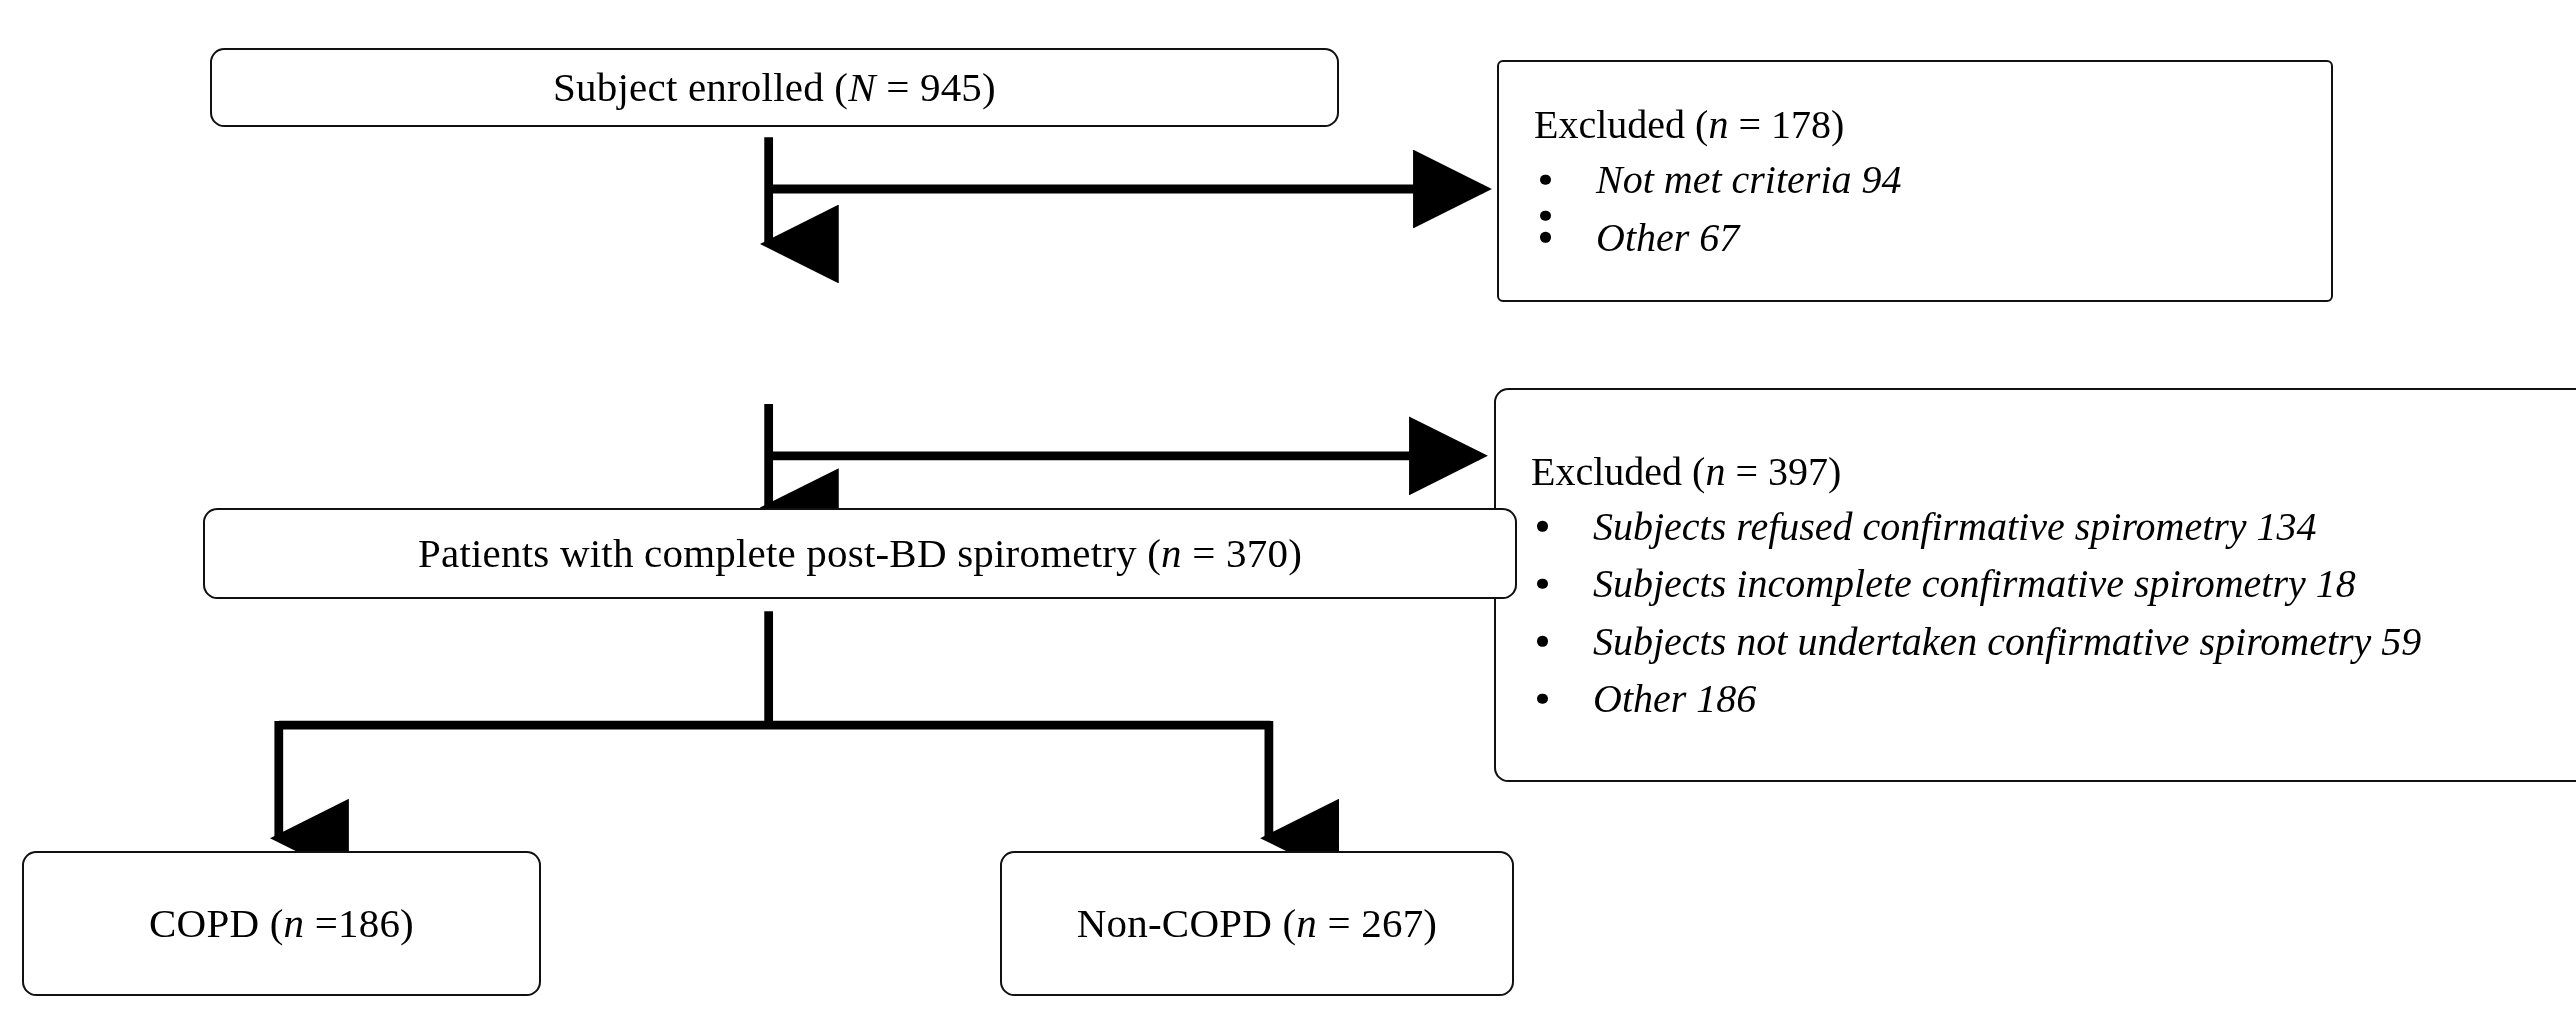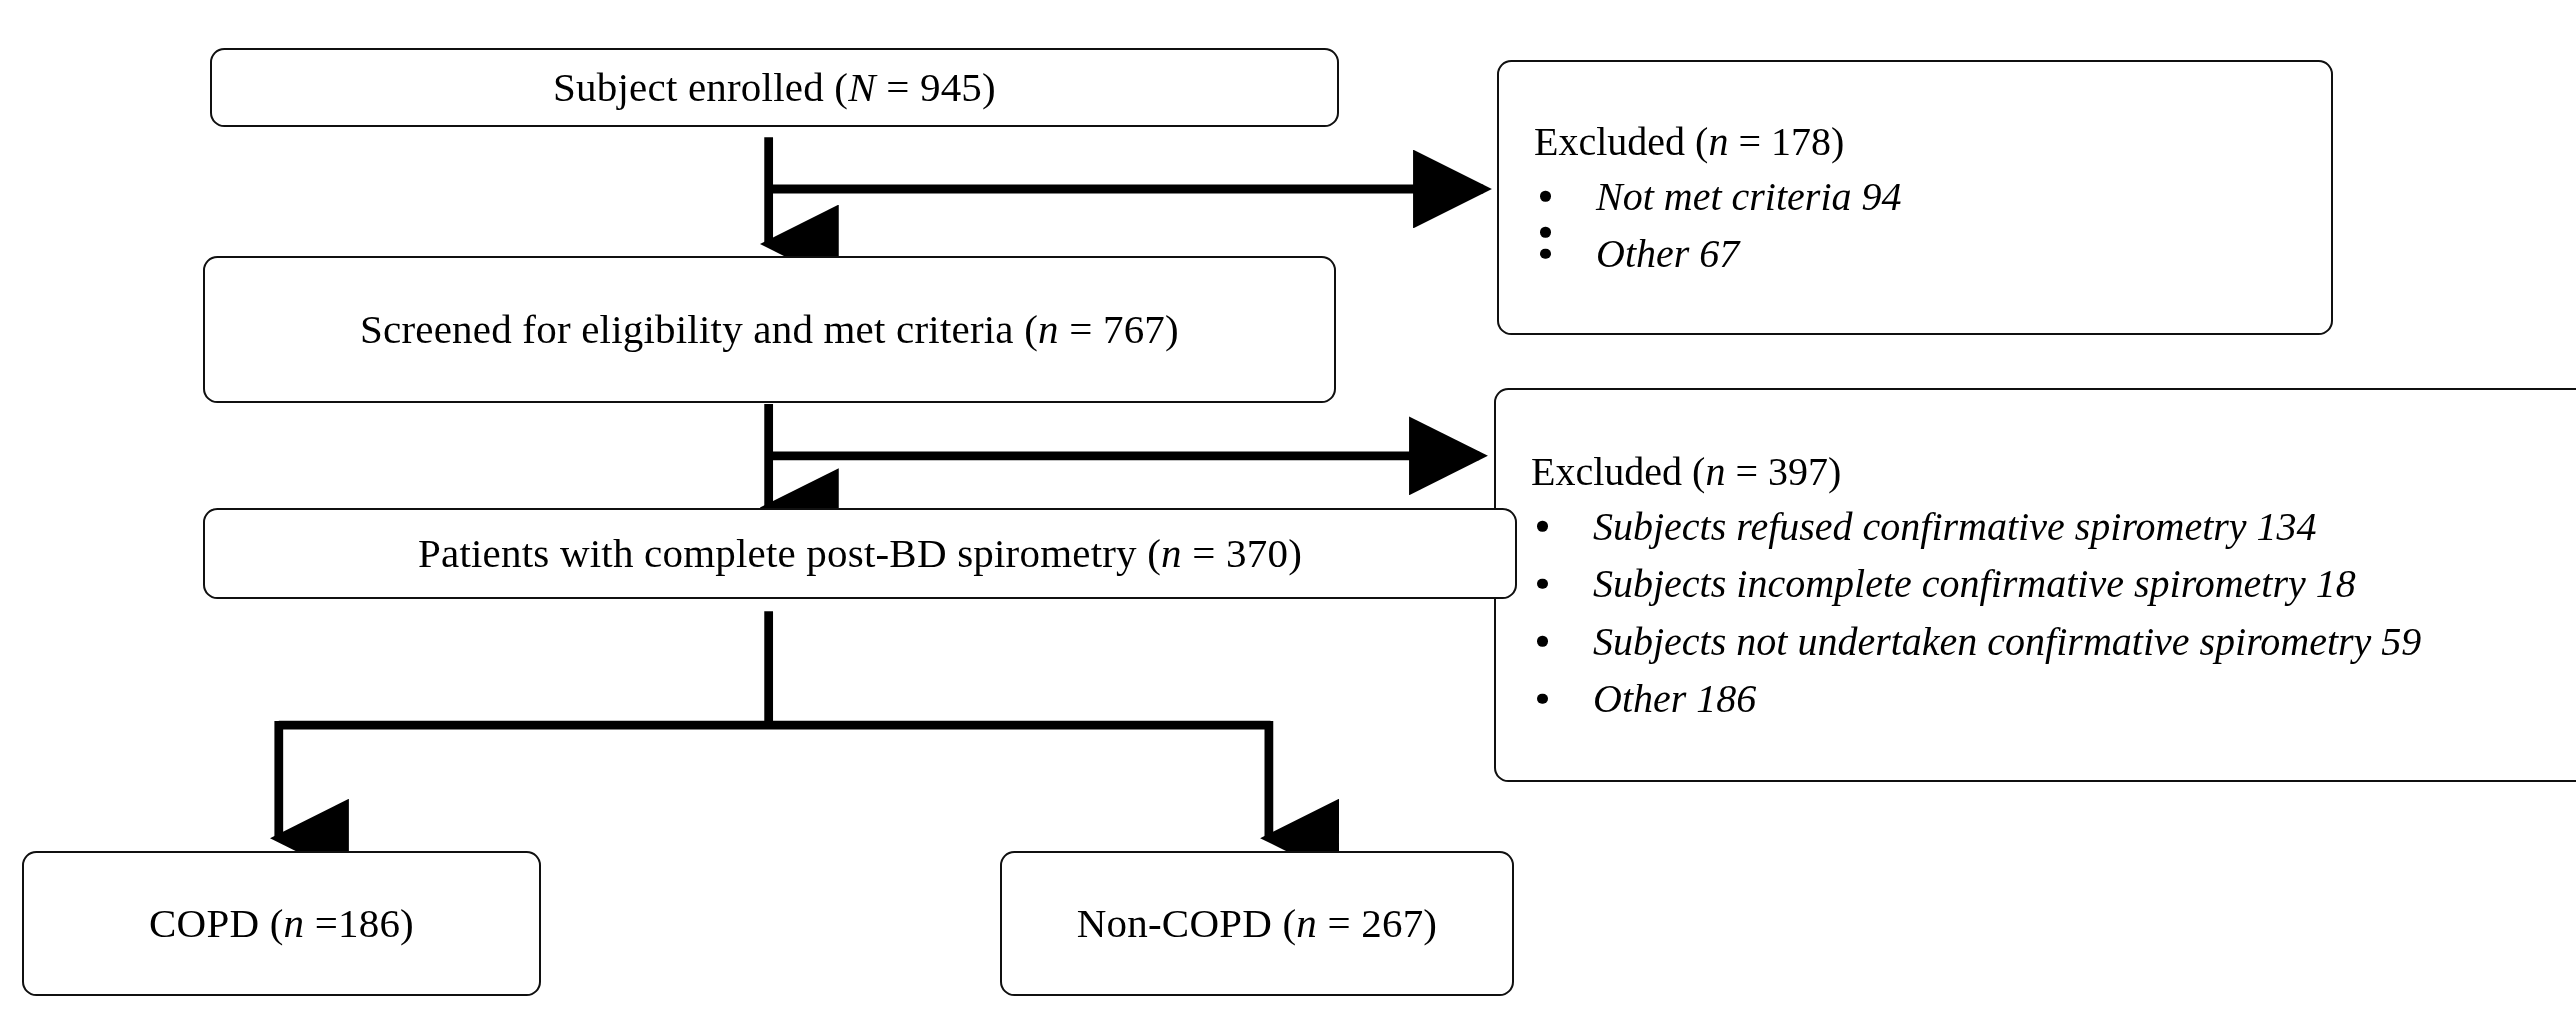--- a/index.html
+++ b/index.html
@@ -91,21 +91,21 @@
     height: 10.4px;
     border-radius: 50%;
     background: #000000;
   }
   
   #box-enrolled   { left: 210px;  top: 48px;   width: 1129px; height: 79px; }
   #box-screened   { left: 203px;  top: 256px;  width: 1133px; height: 147px; }
   #box-spirometry { left: 203px;  top: 508px;  width: 1314px; height: 91px; }
   #box-copd       { left: 22px;   top: 851px; width: 519px;  height: 145px; }
   #box-noncopd    { left: 1000px; top: 851px; width: 514px;  height: 145px; }
-  #box-excluded-1 { left: 1497px; top: 60px;   width: 836px; height: 275px; padding: 17.5px 0; }
+  #box-excluded-1 { left: 1497px; top: 60px;   width: 836px; height: 242px; padding: 17.5px 0; border-radius: 6px; }
   #box-excluded-2 { left: 1494px; top: 388px;  width: 1193px; height: 394px; padding: 21px 0; }
 </style>
 </head>
 <body>
 
 <div id="flow-root">
 
   <svg id="connector-layer" viewBox="0 0 3234 1285">
     <defs>
       <marker id="arrow-down" markerWidth="9" markerHeight="9" refX="4.5" refY="8" orient="auto" markerUnits="strokeWidth">
@@ -147,23 +147,20 @@
       <li>
         <span class="bullet-glyph"></span>
       </li>
       <li>
         <span class="bullet-glyph"></span>
         <span>Other 67</span>
       </li>
     </ul>
   </div>
 
-  <div class="node-box centered" id="box-screened">
-    <div class="node-text"><span>Screened for eligibility and met criteria (</span><span class="ital">n</span><span> = 767</span><span>)</span></div>
-  </div>
 
   <div class="node-box listbox" id="box-excluded-2">
     <div class="excl-heading"><span>Excluded (</span><span class="ital">n</span><span> = 397</span><span>)</span></div>
     <ul class="excl-list">
       <li>
         <span class="bullet-glyph"></span>
         <span>Subjects refused confirmative spirometry 134</span>
       </li>
       <li>
         <span class="bullet-glyph"></span>

